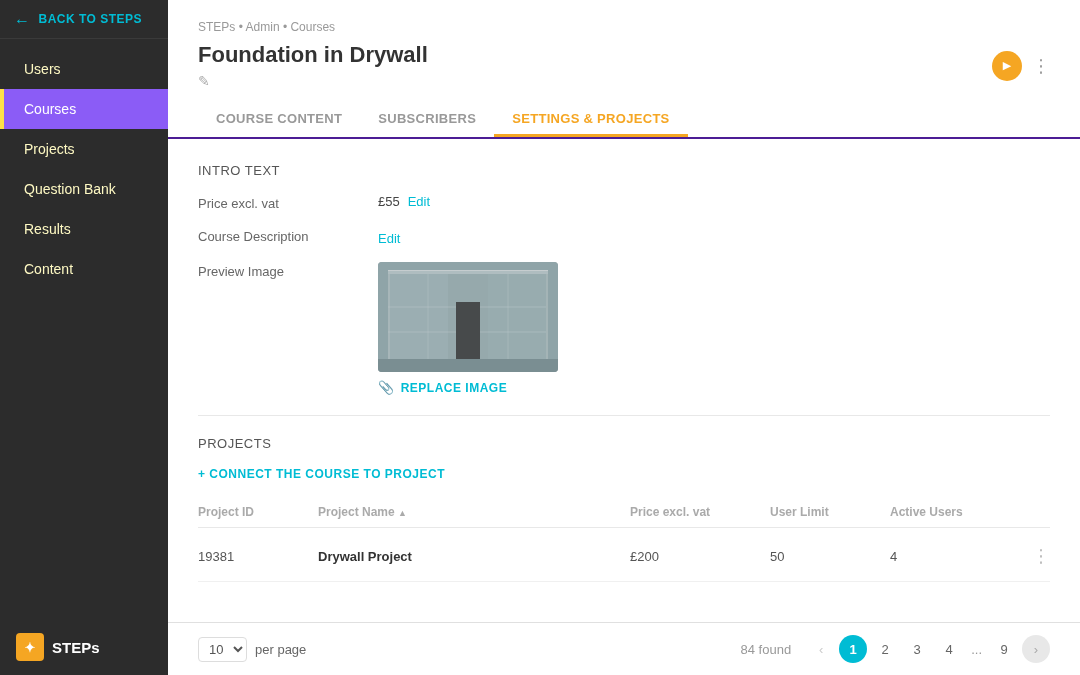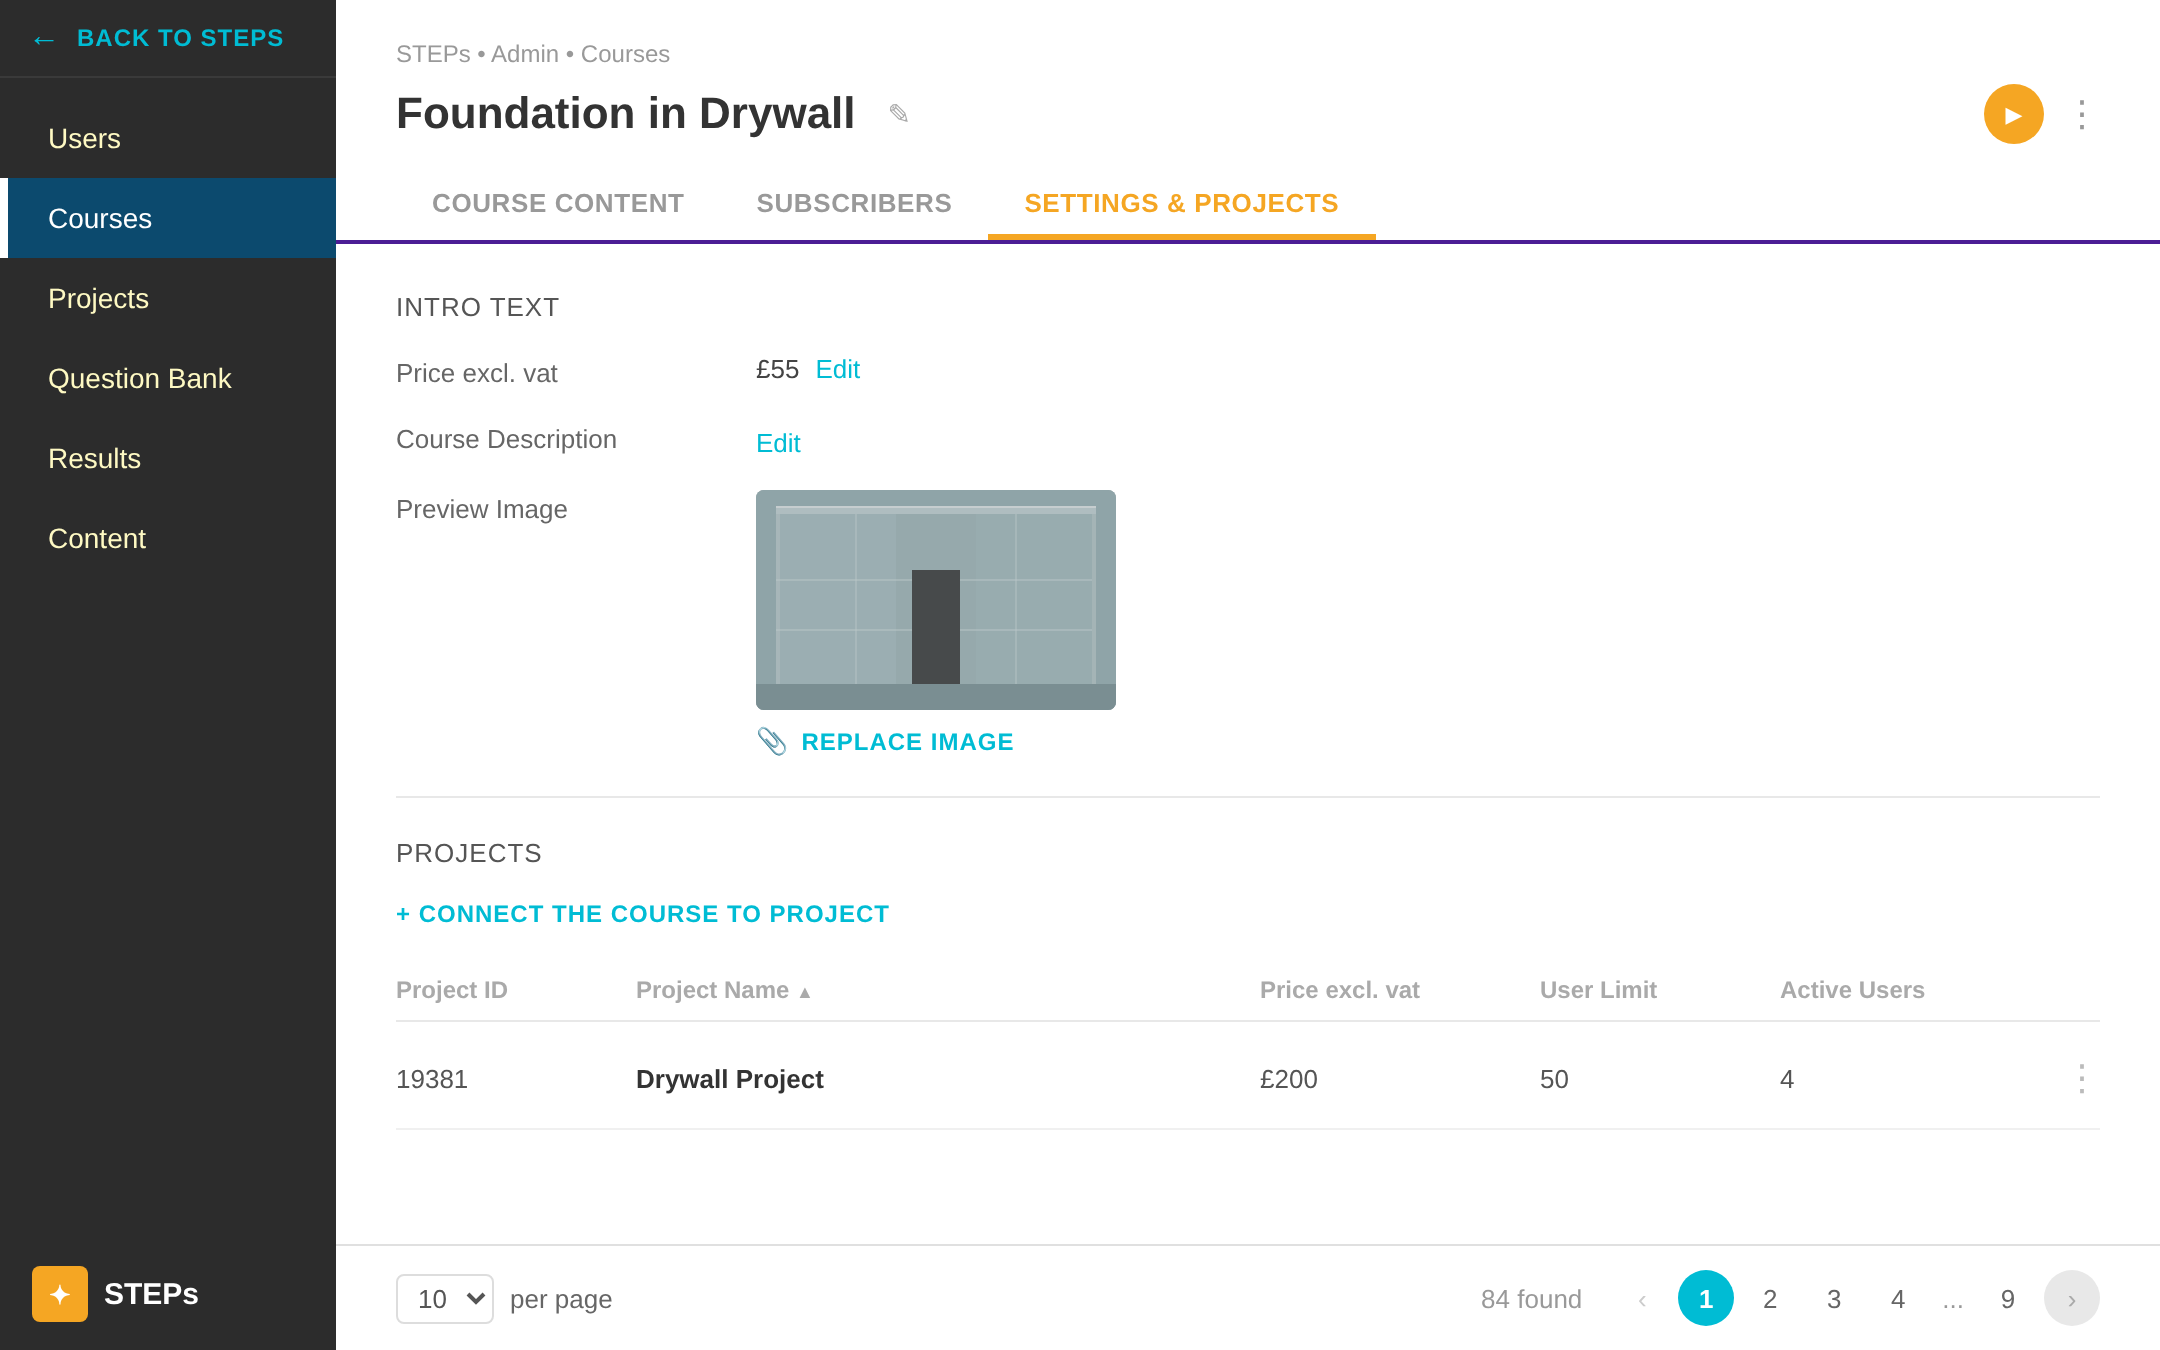--- a/index.html
+++ b/index.html
@@ -37,22 +37,22 @@
     }
     .sidebar-item {
       padding: 12px 20px;
       color: #fef9c3;
       font-size: 14px;
       cursor: pointer;
       border-left: 4px solid transparent;
     }
     .sidebar-item.active {
       color: #fff;
-      background: #0c4a6e;
-      border-left: 4px solid #ffffff;
+      background: #8b5cf6;
+      border-left: 4px solid #fde047;
     }
     .sidebar-footer {
       padding: 14px 16px;
       display: flex;
       align-items: center;
       gap: 8px;
     }
     .steps-logo-icon {
       width: 28px;
       height: 28px;
@@ -102,22 +102,22 @@
     }
 
     .title-row {
       display: flex;
       align-items: center;
       justify-content: space-between;
       margin-bottom: 14px;
     }
     .page-title-group {
       display: flex;
-      align-items: center;
-      gap: 16px;
+      gap: 5px;
+      flex-direction: column;
     }
     .page-title {
       font-size: 22px;
       font-weight: 700;
       color: #333;
     }
     .edit-title-icon {
       color: #aaa;
       font-size: 14px;
       cursor: pointer;

